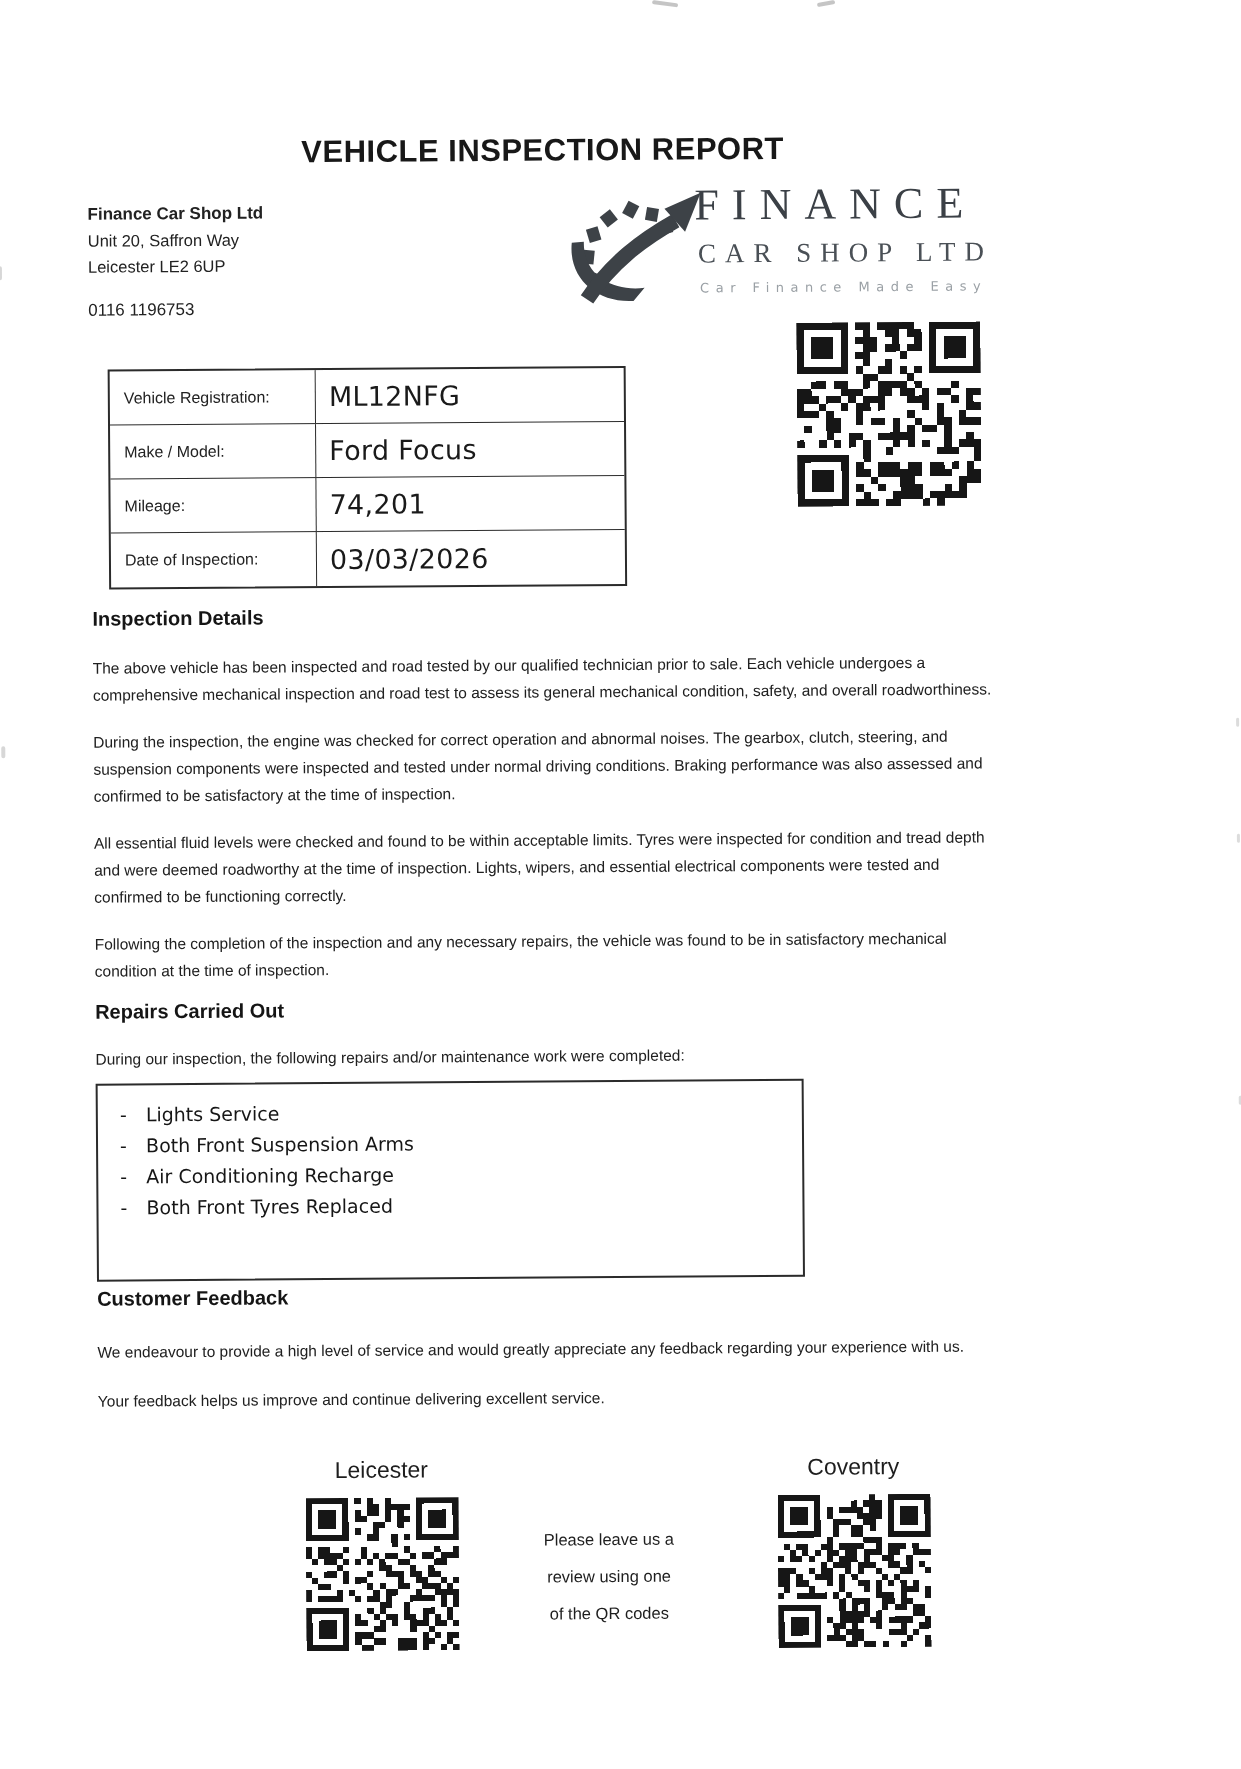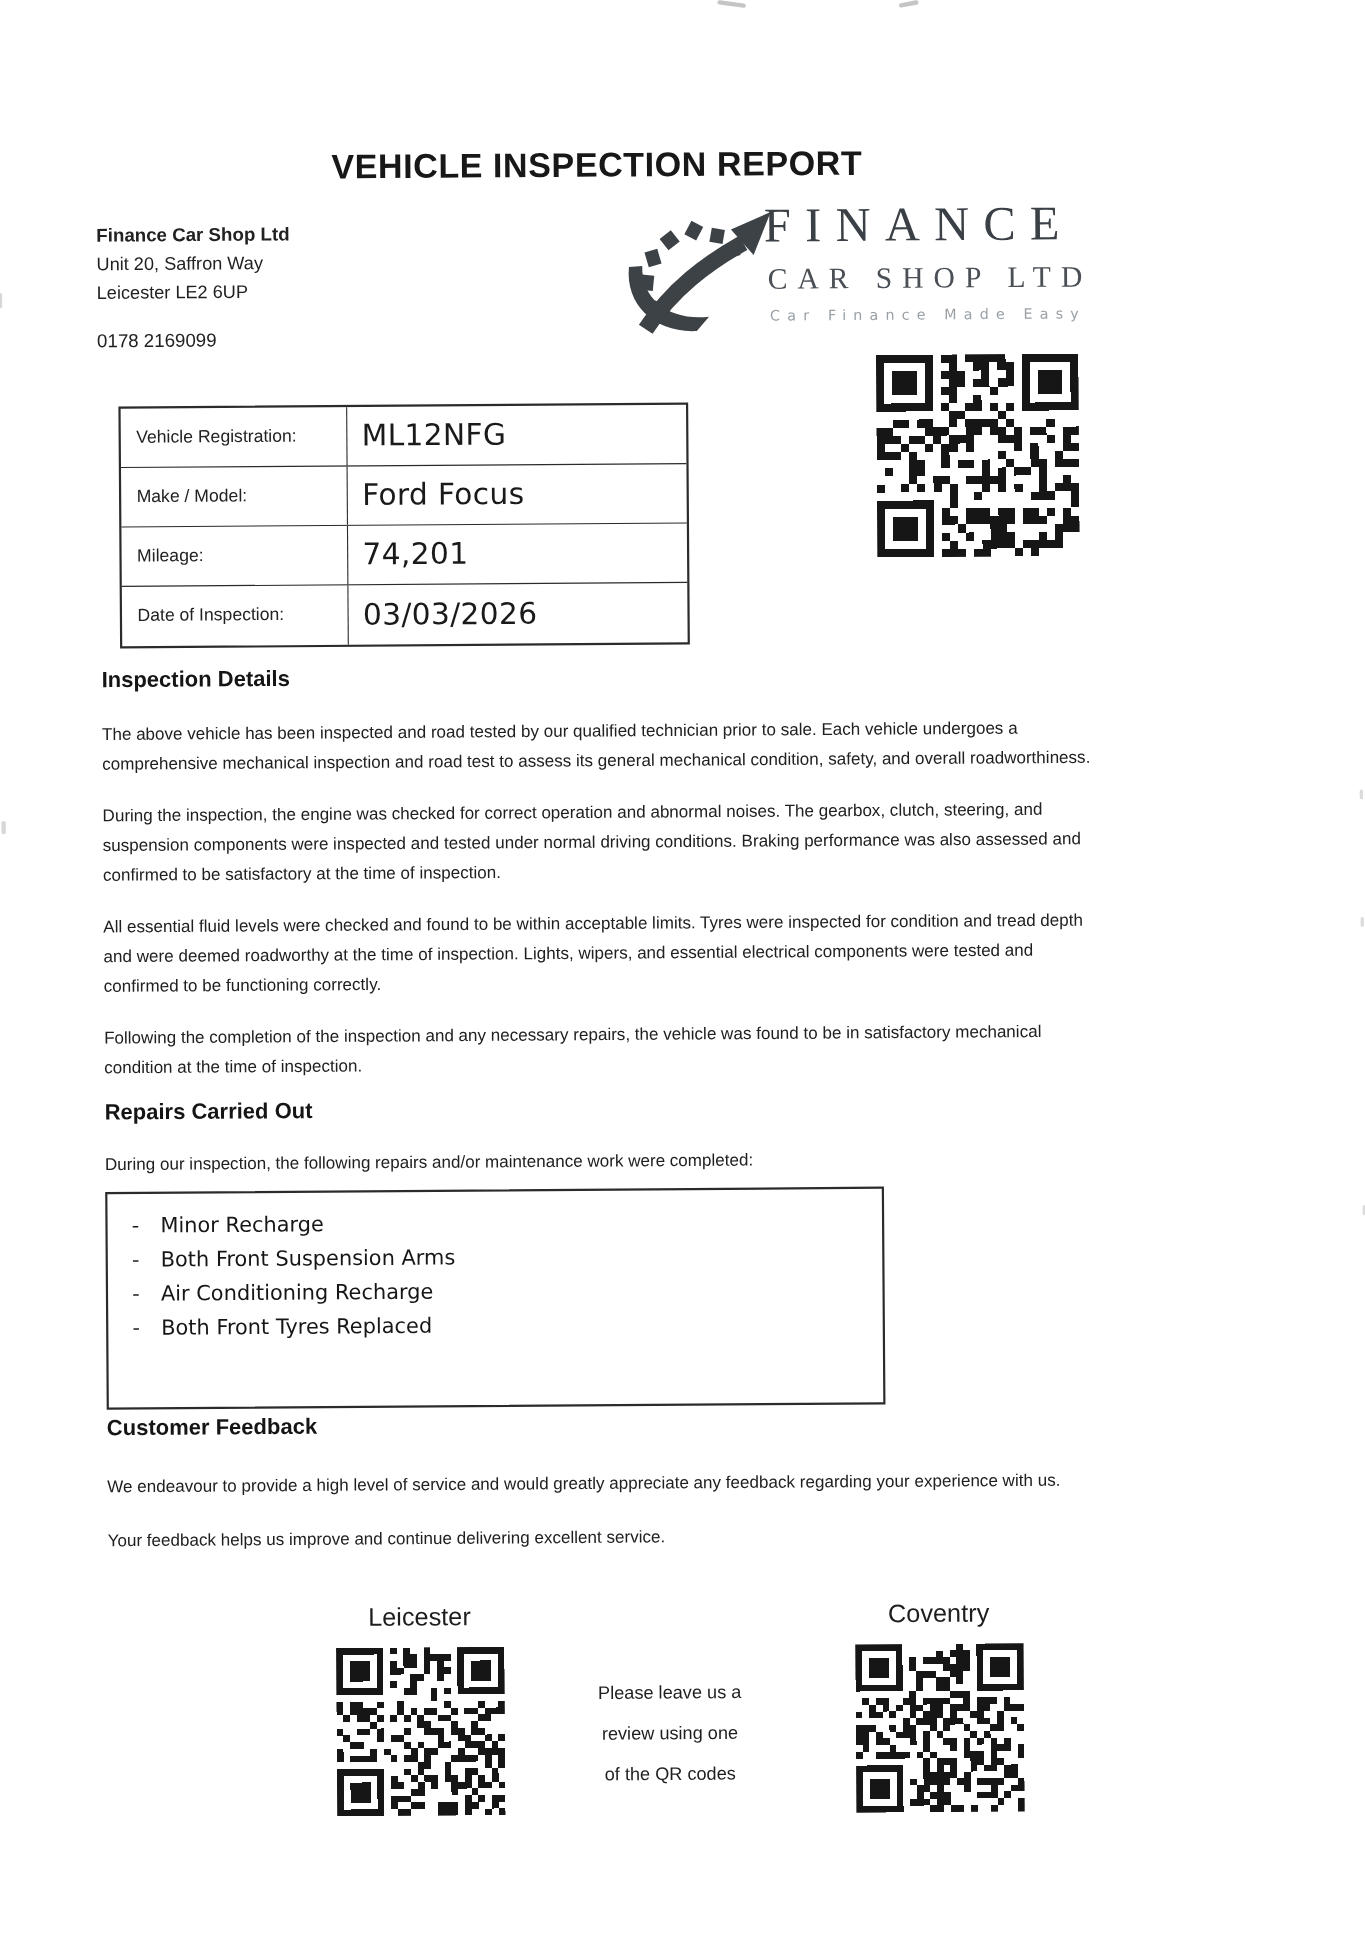--- a/index.html
+++ b/index.html
@@ -114,21 +114,21 @@
 
 <div class="tilt">
 
   <div class="doc-title">VEHICLE INSPECTION REPORT</div>
 
   <div class="company">
     <div class="co-name">Finance Car Shop Ltd</div>
     <div>Unit 20, Saffron Way</div>
     <div>Leicester LE2 6UP</div>
   </div>
-  <div class="phone">0178 2169099</div>
+  <div class="phone">0116 1196753</div>
 
   <div class="logo">
     <svg class="logo-icon" viewBox="0 0 170 130" fill="currentColor">
 
       <rect x="36" y="92" width="11" height="12" transform="rotate(24 41 98)"></rect>
       <rect x="26" y="66" width="12" height="15" transform="rotate(6 32 73)"></rect>
       <rect x="31" y="42" width="13" height="15" transform="rotate(-16 37 49)"></rect>
       <rect x="47" y="25" width="14" height="14" transform="rotate(-38 54 32)"></rect>
       <rect x="70" y="17" width="15" height="13" transform="rotate(-62 77 23)"></rect>
       <rect x="93" y="22" width="14" height="13" transform="rotate(-80 100 28)"></rect>
@@ -379,21 +379,21 @@
     <p class="bodytext">All essential fluid levels were checked and found to be within acceptable limits. Tyres were inspected for condition and tread depth and were deemed roadworthy at the time of inspection. Lights, wipers, and essential electrical components were tested and confirmed to be functioning correctly.</p>
     <p class="bodytext">Following the completion of the inspection and any necessary repairs, the vehicle was found to be in satisfactory mechanical condition at the time of inspection.</p>
   </div>
 
   <div class="repairs">
     <h2 class="sec">Repairs Carried Out</h2>
     <p class="bodytext intro">During our inspection, the following repairs and/or maintenance work were completed:</p>
     <div class="repairs-box">
       <div class="repair-item">
         <span class="dash">-</span>
-        <span>Minor Recharge</span>
+        <span>Lights Service</span>
       </div>
       <div class="repair-item">
         <span class="dash">-</span>
         <span>Both Front Suspension Arms</span>
       </div>
       <div class="repair-item">
         <span class="dash">-</span>
         <span>Air Conditioning Recharge</span>
       </div>
       <div class="repair-item">

